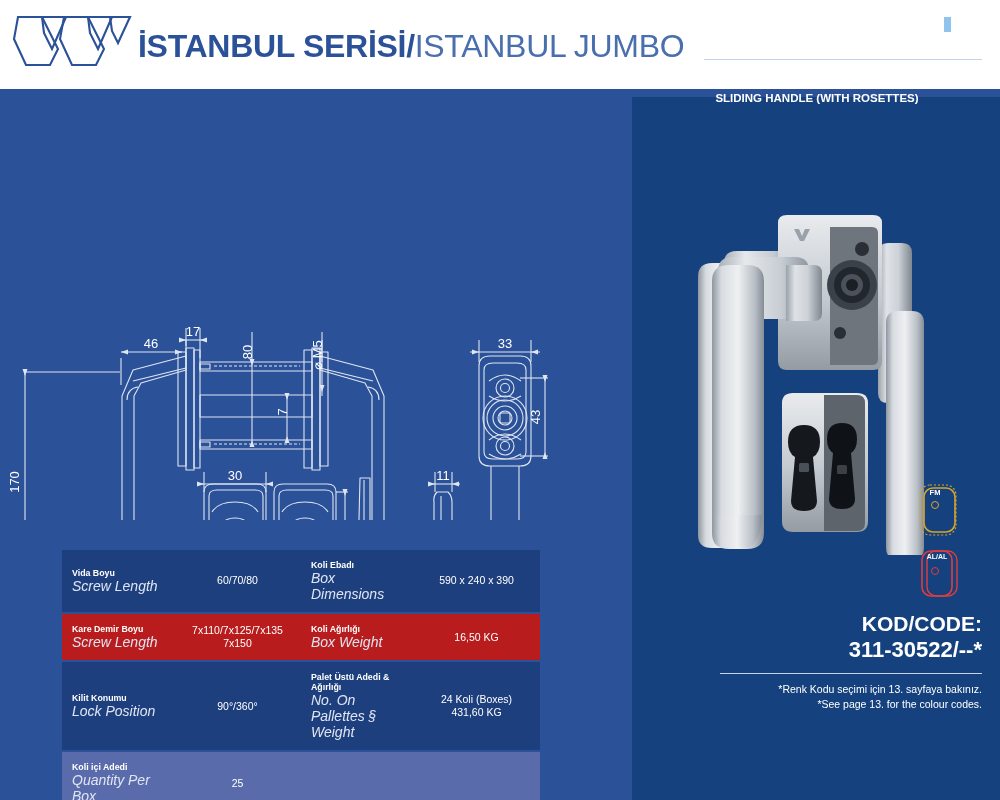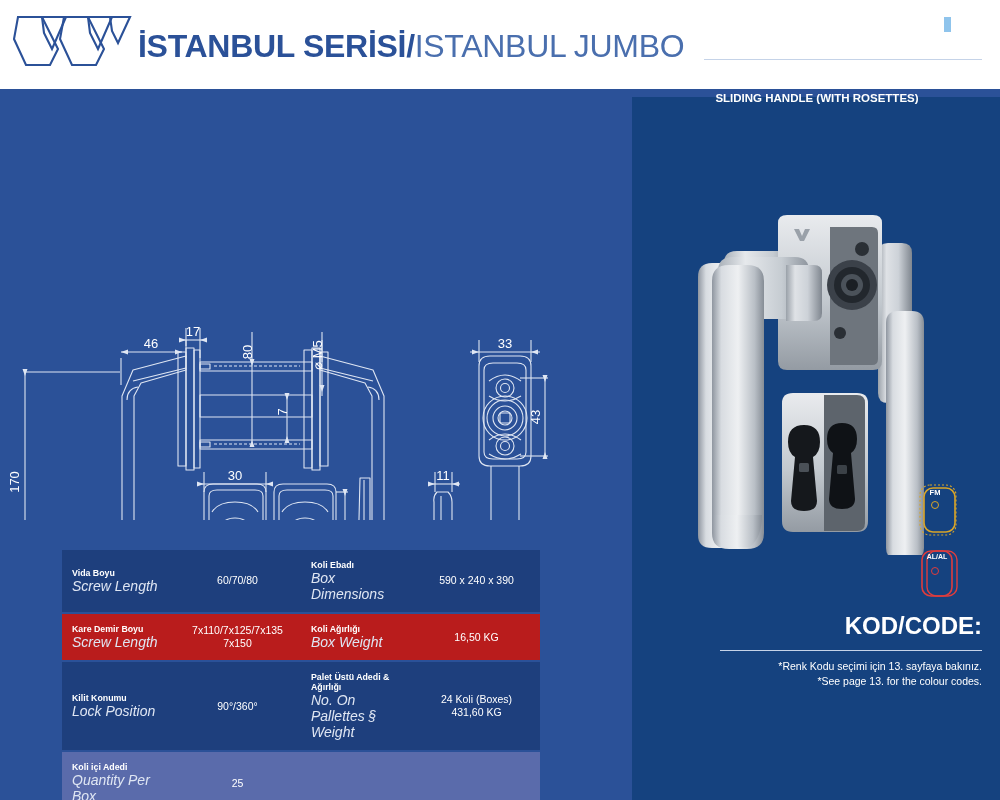--- a/index.html
+++ b/index.html
@@ -67,21 +67,21 @@
     text-align: center; font-size: 7.5px; font-weight: bold; color: #ffffff;
     z-index: 4;
   }
   .badge-dot {
     position: absolute; left: 13px; top: 18px; width: 8px; height: 8px;
     border-radius: 50%; z-index: 4;
   }
 
   
   .code-block { position: absolute; right: 18px; top: 612px; width: 300px; text-align: right; }
-  .code-label { font-size: 24px; font-weight: bold; color: #ffffff; }
+  .code-label { font-size: 21px; font-weight: bold; color: #ffffff; }
   .code-value { font-size: 22px; font-weight: bold; color: #ffffff; margin-top: 1px; }
   .code-rule { height: 1px; background: #c5d3e8; margin: 10px 0 0 38px; }
   .note { font-size: 10.5px; color: #ffffff; margin-top: 8px; line-height: 1.45; }
 
   
   .drawing { position: absolute; left: 0px; top: 100px; width: 632px; height: 420px; }
 
   
   .spec-table {
     position: absolute; left: 62px; top: 548px;
@@ -370,20 +370,21 @@
       <rect x="9" y="4" width="30" height="45" rx="9" fill="none" stroke="#e03c3c" stroke-width="1.4"></rect>
       <rect x="4" y="4" width="30" height="45" rx="9" fill="none" stroke="#e03c3c" stroke-width="1.6"></rect>
     </svg>
     <div class="badge-label" style="left:2px;top:6px;font-size:7px;">AL/AL</div>
     <div class="badge-dot" style="left:13px;top:20px;border:1.3px solid #e03c3c;"></div>
   </div>
 </div>
 
 <div class="code-block">
   <div class="code-label">KOD/CODE:</div>
+  <div class="code-value">311-30522/--*</div>
   <div class="code-rule"></div>
   <div class="note">
     <div>*Renk Kodu seçimi için 13. sayfaya bakınız.</div>
     <div>*See page 13. for the colour codes.</div>
   </div>
 </div>
 
 <table class="spec-table">
   <tbody>
     <tr class="row-dark">

